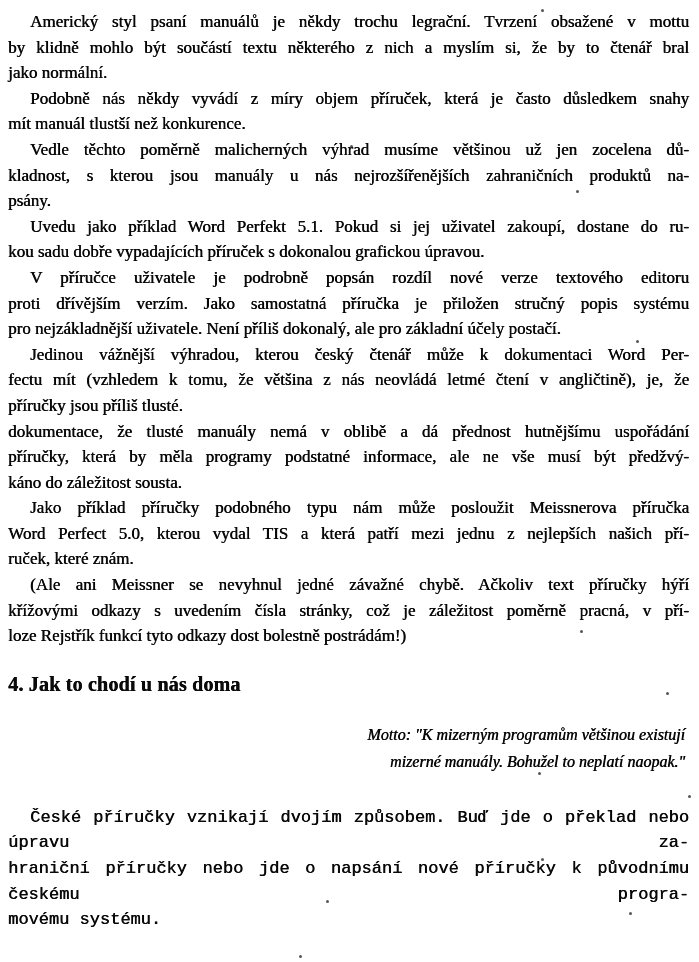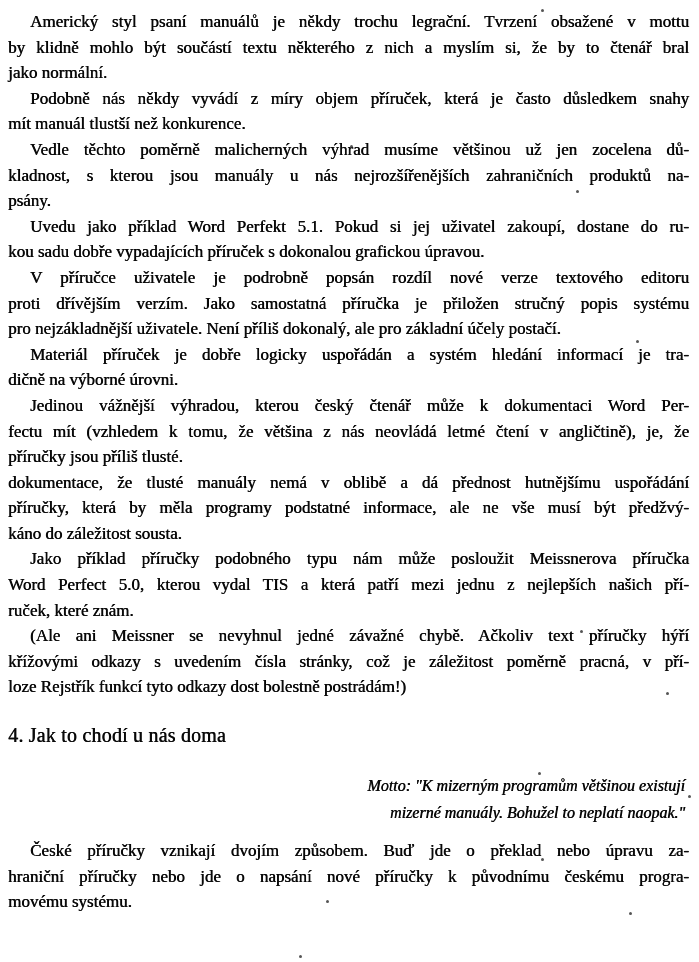--- a/index.html
+++ b/index.html
@@ -25,35 +25,35 @@
     text-align: justify;
     text-align-last: justify;
     white-space: normal;
   }
   .line.first { text-indent: 22px; }
   .line.last  { text-align-last: left; }
   .heading {
     margin: 22px 0 0 0;
     font-size: 20px;
     line-height: 26px;
-    font-weight: normal;
+    font-weight: bold;
     letter-spacing: 0.2px;
   }
   .motto {
     margin-top: 24px;
     padding-right: 4px;
   }
   .motto-line {
     display: block;
     font-size: 16px;
     line-height: 27px;
     font-style: italic;
     text-align: right;
   }
-  .closing { margin-top: 12px; }
+  .closing { margin-top: 30px; font-family: Liberation Mono, monospace; }
   .speck {
     position: absolute;
     background: #2a2a2a;
     border-radius: 50%;
     width: 3px; height: 3px;
     opacity: 0.8;
   }
 </style>
 </head>
 <body>
@@ -83,24 +83,20 @@
       <span class="line first">Uvedu jako příklad Word Perfekt 5.1. Pokud si jej uživatel zakoupí, dostane do ru-</span>
       <span class="line last">kou sadu dobře vypadajících příruček s dokonalou grafickou úpravou.</span>
     </p>
 
     <p class="para">
       <span class="line first">V příručce uživatele je podrobně popsán rozdíl nové verze textového editoru</span>
       <span class="line">proti dřívějším verzím. Jako samostatná příručka je přiložen stručný popis systému</span>
       <span class="line last">pro nejzákladnější uživatele. Není příliš dokonalý, ale pro základní účely postačí.</span>
     </p>
 
-    <p class="para">
-      <span class="line first">Materiál příruček je dobře logicky uspořádán a systém hledání informací je tra-</span>
-      <span class="line last">dičně na výborné úrovni.</span>
-    </p>
 
     <p class="para">
       <span class="line first">Jedinou vážnější výhradou, kterou český čtenář může k dokumentaci Word Per-</span>
       <span class="line">fectu mít (vzhledem k tomu, že většina z nás neovládá letmé čtení v angličtině), je, že</span>
       <span class="line last">příručky jsou příliš tlusté.</span>
     </p>
 
     <p class="para">
       <span class="line">dokumentace, že tlusté manuály nemá v oblibě a dá přednost hutnějšímu uspořádání</span>
       <span class="line">příručky, která by měla programy podstatné informace, ale ne vše musí být předžvý-</span>

